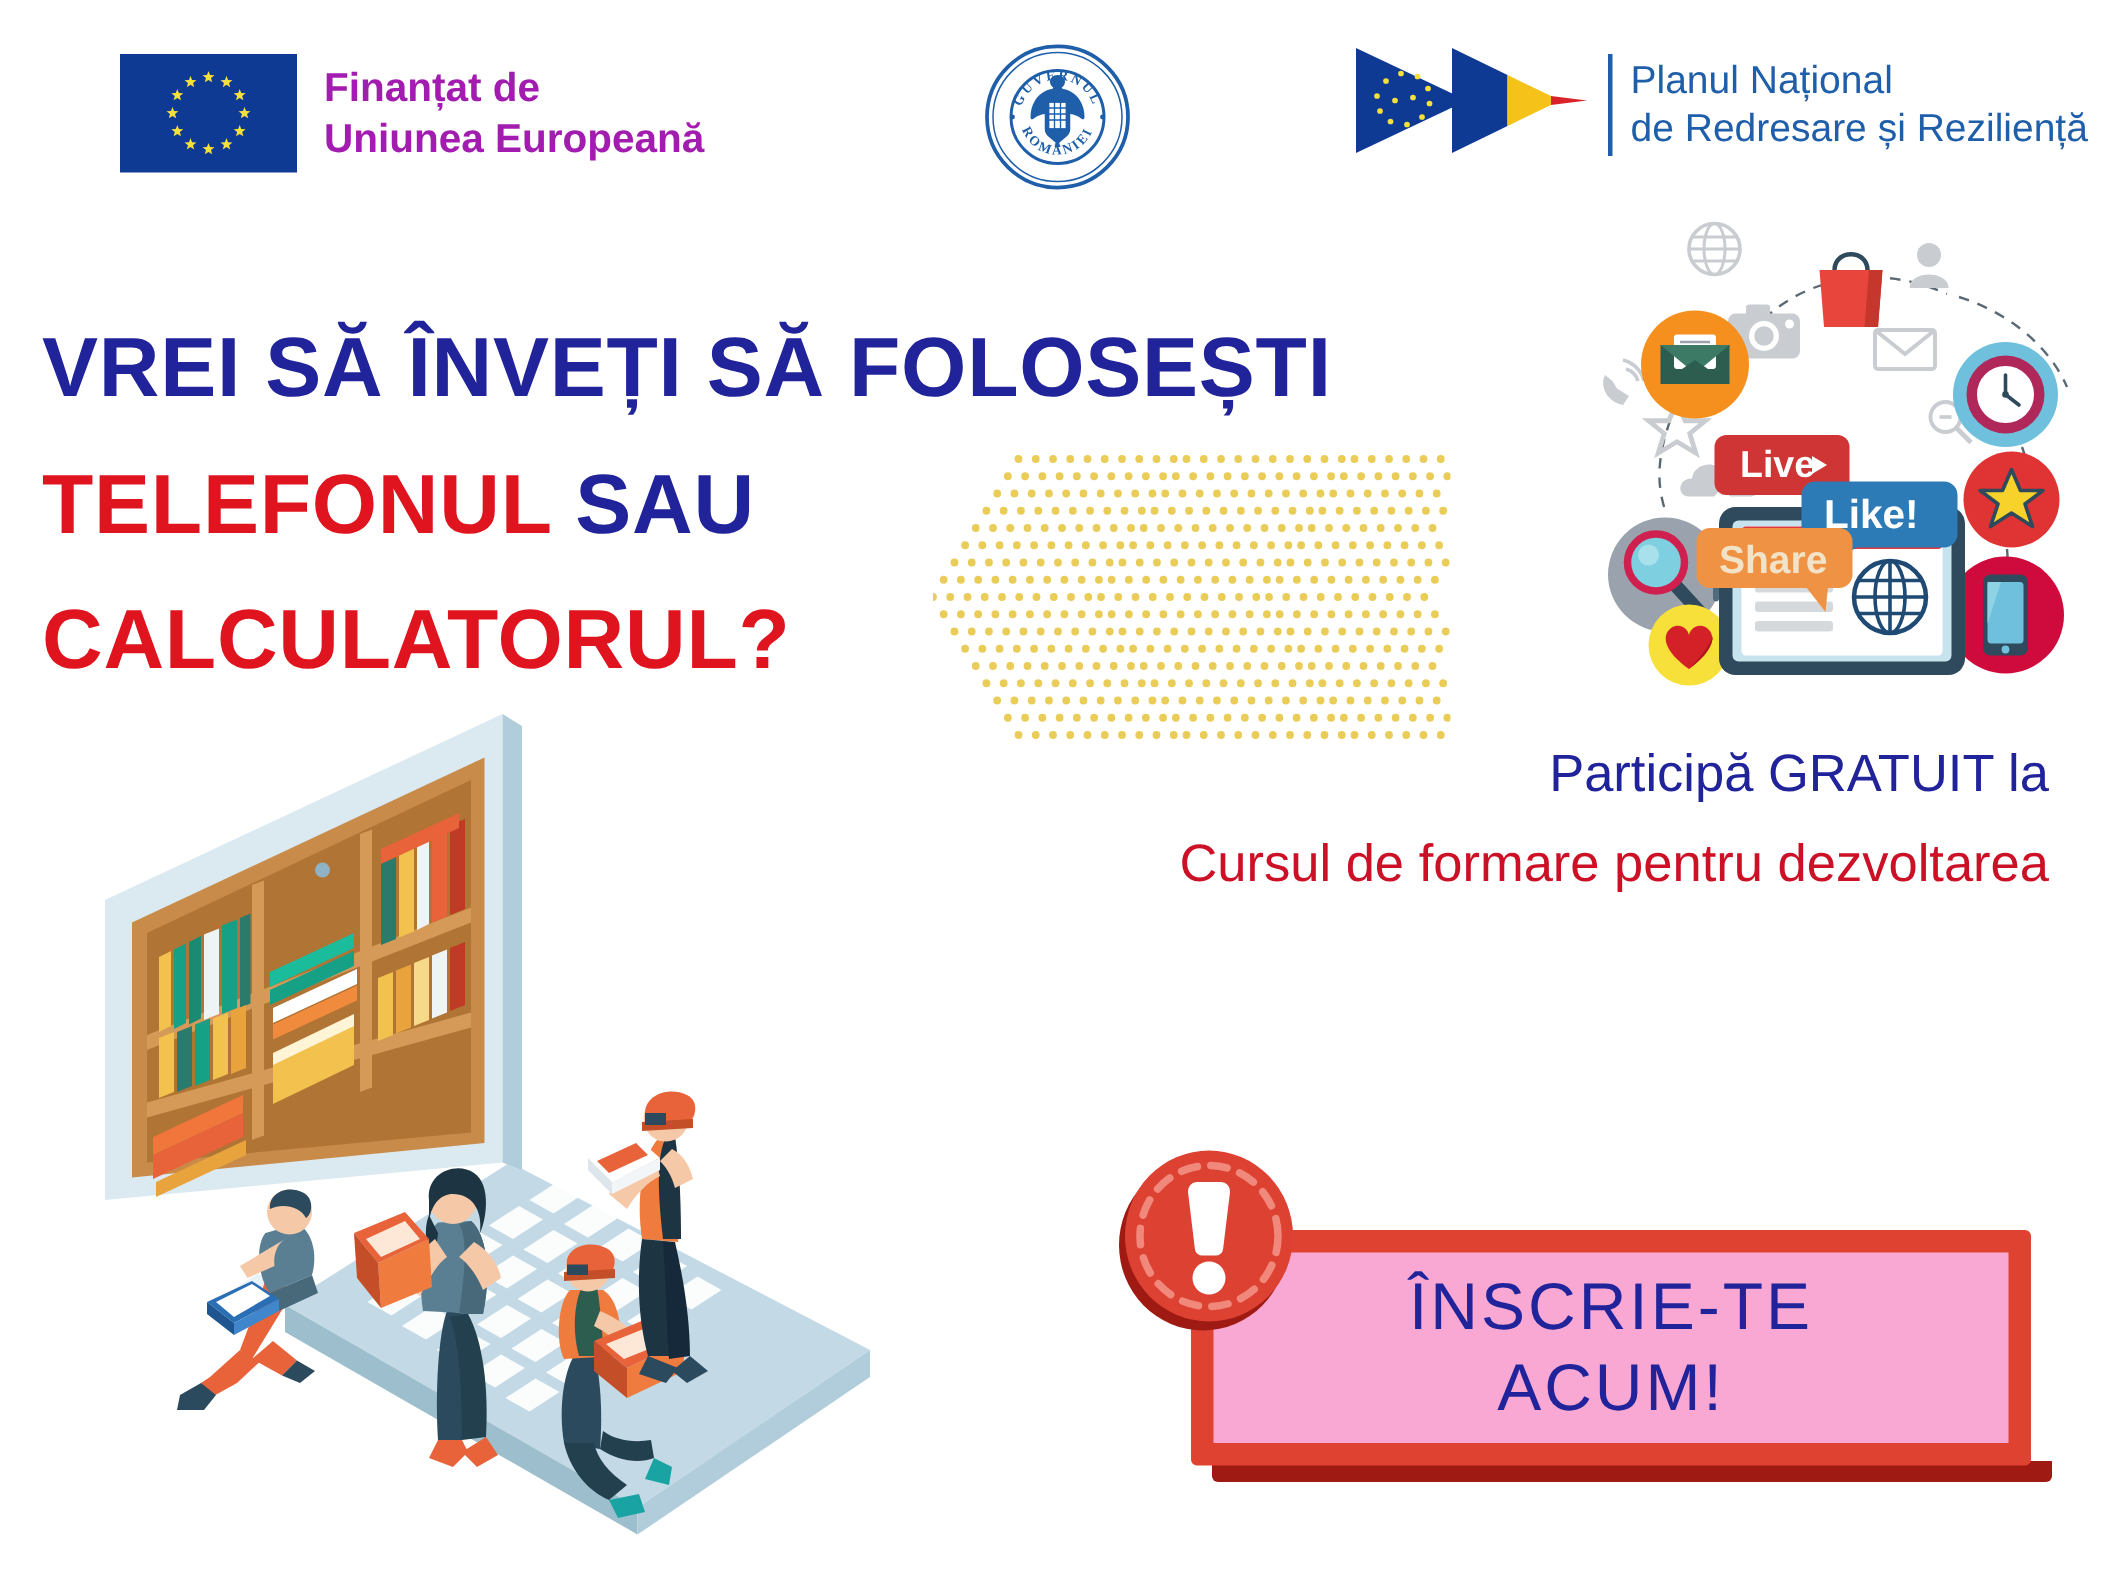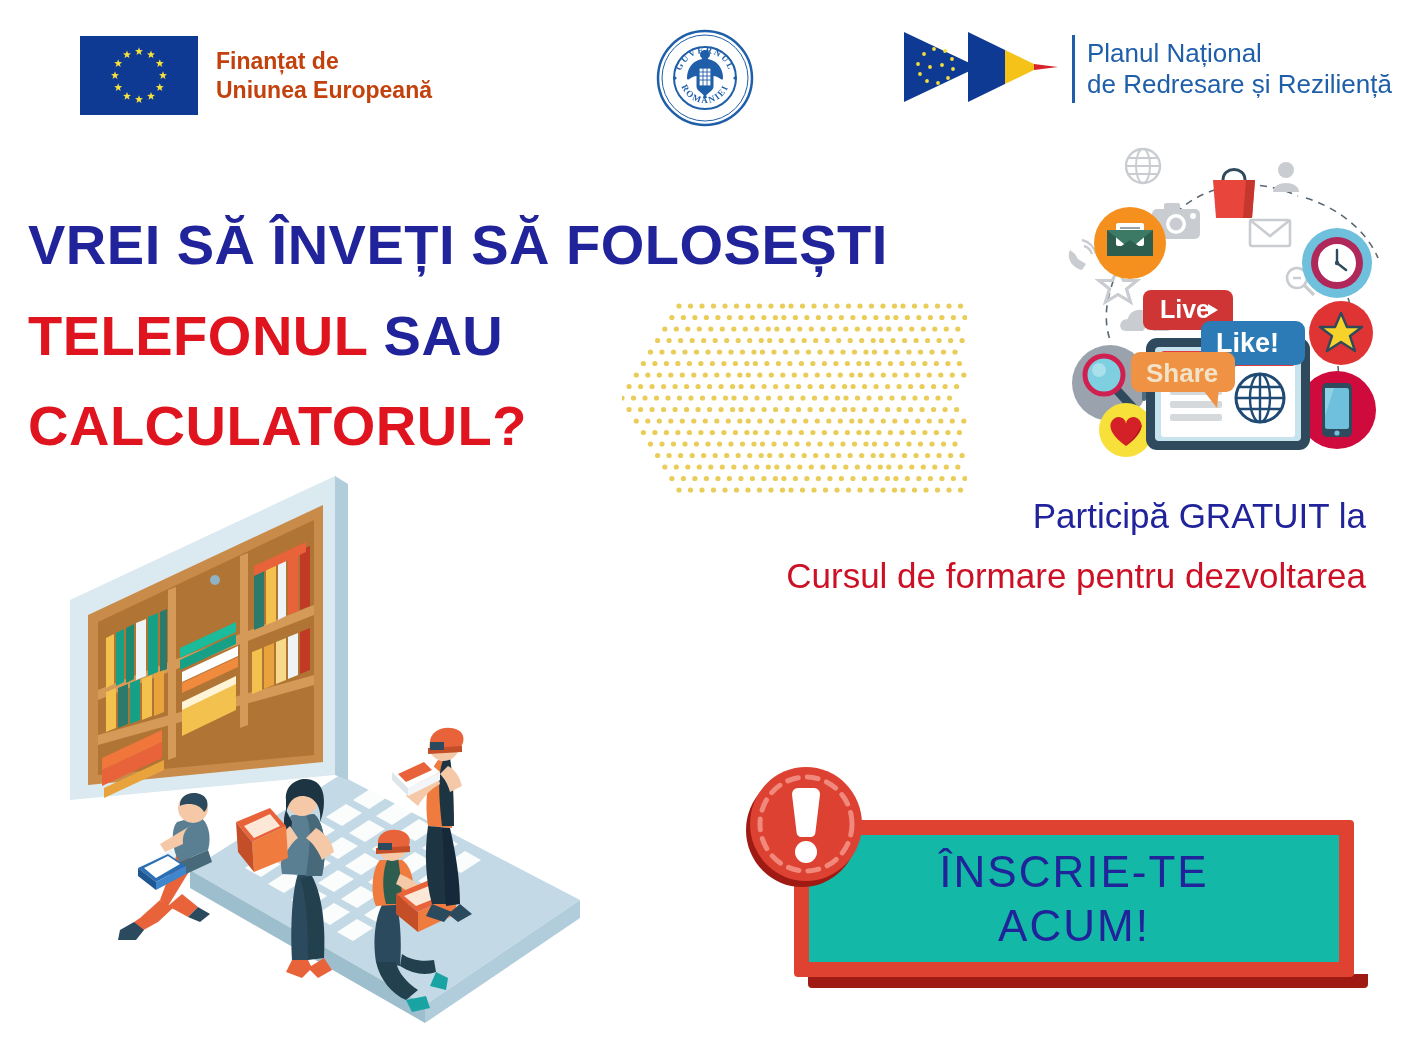--- a/index.html
+++ b/index.html
@@ -35,22 +35,22 @@
     align-items: center;
     gap: 18px;
   }
   .eu-flag {
     width: 118px; height: 79px;
     background: #0f3a93;
     position: relative;
     flex: none;
   }
   .eu-text {
-    color: #c2410c;
-    font-size: 23px;
+    color: #a21caf;
+    font-size: 27px;
     font-weight: bold;
     line-height: 1.25;
     white-space: nowrap;
   }
 
   .gov-logo {
     position: absolute;
     left: 655px; top: 28px;
     width: 100px; height: 100px;
   }
@@ -133,21 +133,21 @@
   .cta {
     position: absolute;
     left: 742px; top: 762px;
     width: 660px; height: 250px;
   }
   .cta-box {
     position: absolute;
     left: 52px; top: 58px;
     width: 560px; height: 157px;
     border: 15px solid #e04231;
-    background: #14b8a6;
+    background: #f9a8d4;
     box-sizing: border-box;
     border-radius: 4px;
     display: flex;
     flex-direction: column;
     align-items: center;
     justify-content: center;
   }
   .cta-shadow {
     position: absolute;
     left: 66px; top: 212px;

